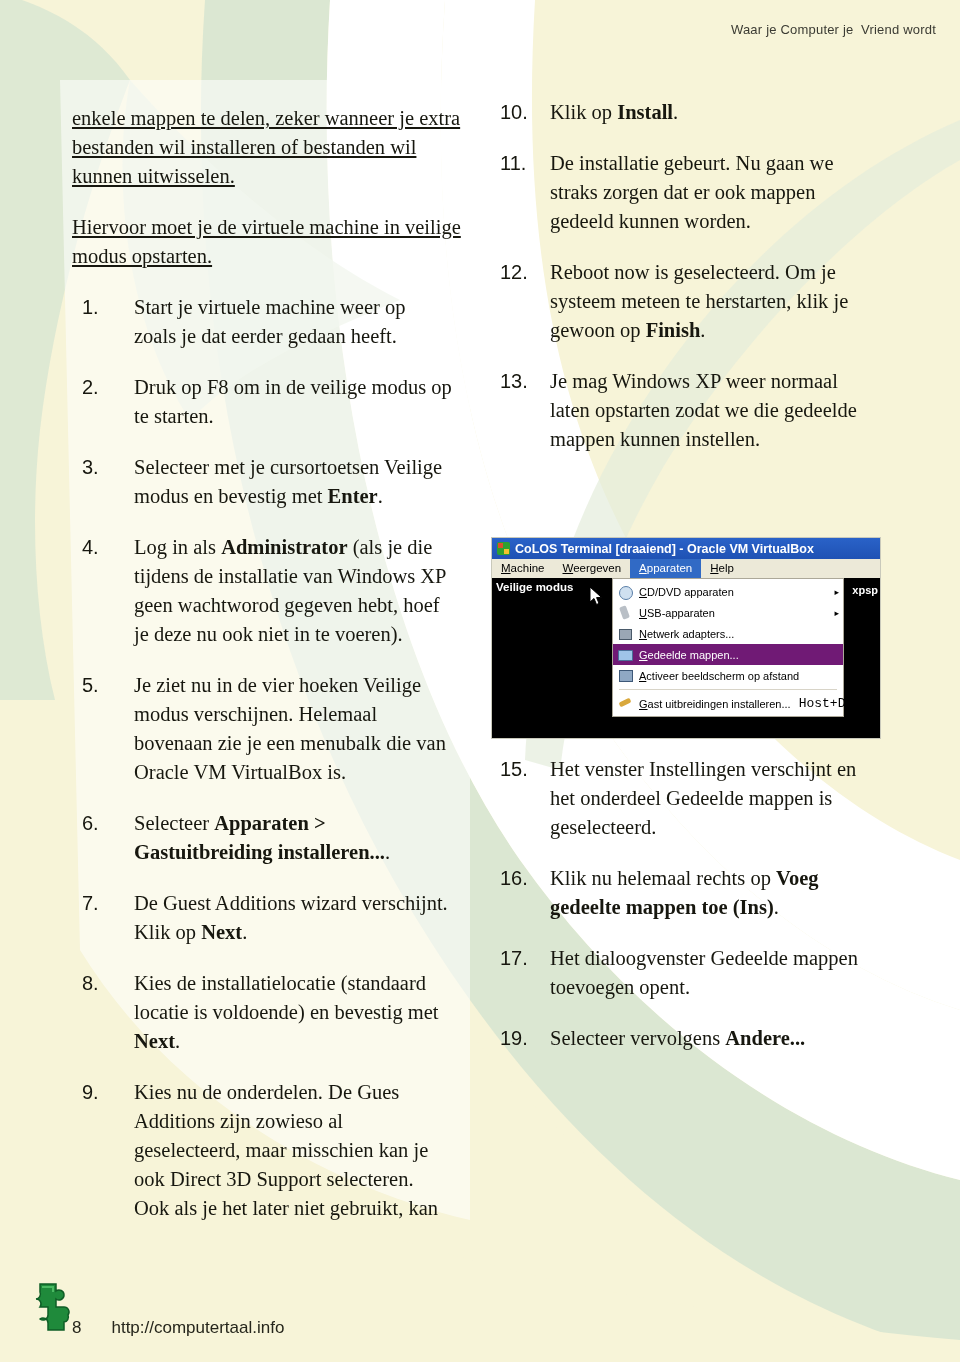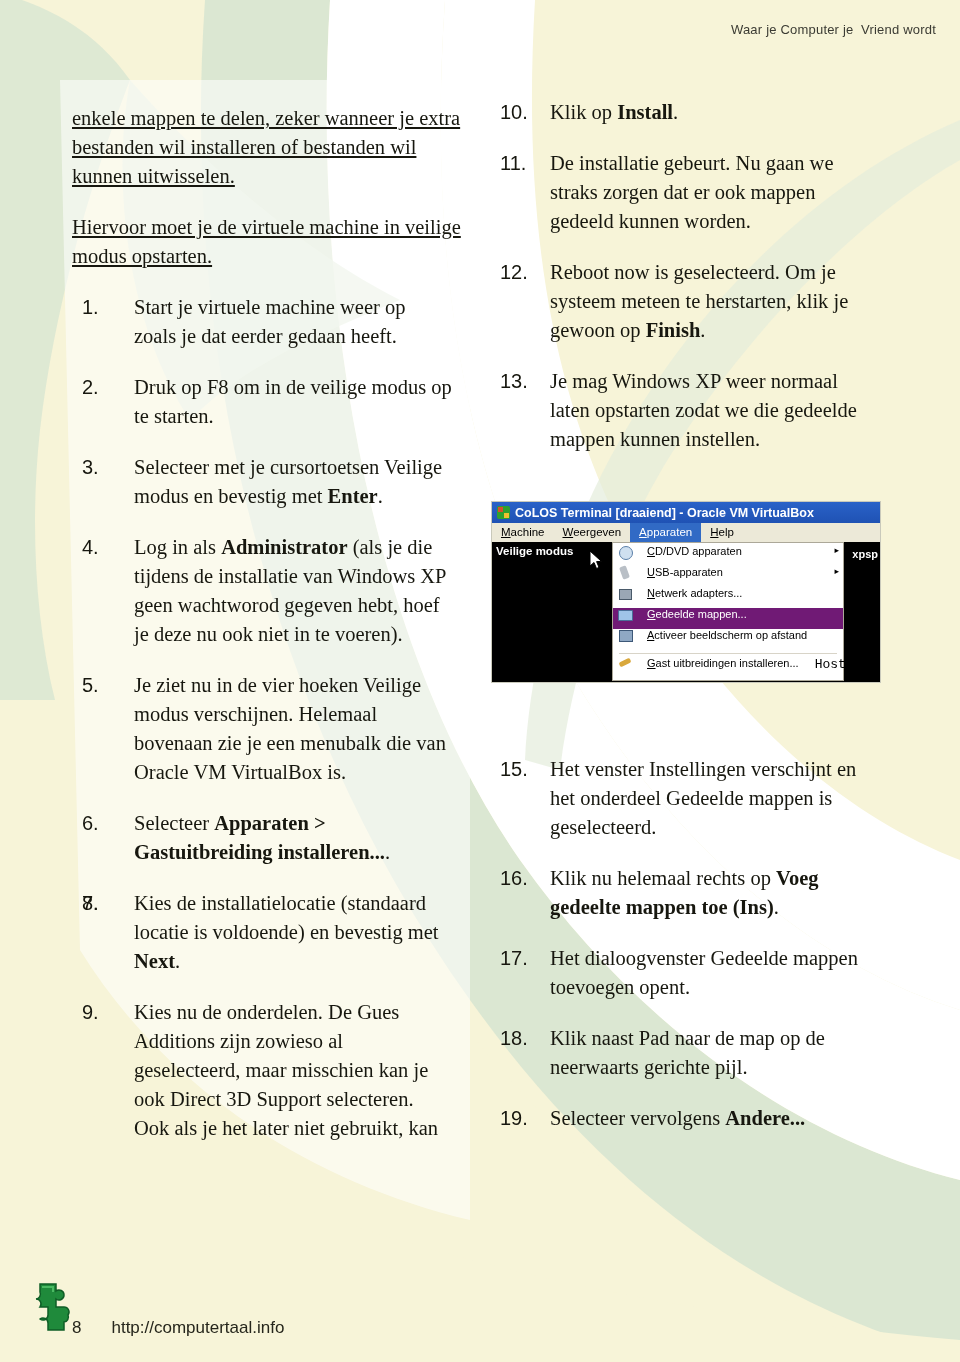--- a/index.html
+++ b/index.html
@@ -53,21 +53,21 @@
   ol.steps.wide > li { padding-left:50px; }
   ol.steps.wide > li .num { width:44px; }
 
   .steps b { font-weight:bold; }
 
   .tight { margin-bottom:20px; }
 
   
   .vbox-shot {
     position:absolute; z-index:4;
-    left:492px; top:502px; width:388px; height:180px;
+    left:492px; top:538px; width:388px; height:200px;
     background:#000; overflow:hidden;
     font-family:"Liberation Sans", sans-serif;
     box-shadow:0 0 0 1px #c9c9bb;
   }
   .vbox-title {
     height:21px; background:linear-gradient(#2a62c8,#1f52b4);
     color:#fff; font-size:12.5px; font-weight:bold;
     display:flex; align-items:center; gap:5px; padding-left:5px;
     white-space:nowrap; overflow:hidden;
   }
@@ -107,22 +107,22 @@
   }
 
   .vbox-dropdown {
     position:absolute; left:120px; top:0;
     width:232px; background:#fff;
     border:1px solid #aca899;
     padding:2px 0;
     font-size:11px; color:#000;
   }
   .dd-item {
-    display:flex; 
-    height:21px; padding:0 4px; white-space:nowrap;gap:8px;
+    display:flex; align-items:center;
+    height:21px; padding:0 4px; white-space:nowrap;
   }
   .dd-item.sel { background:#701a75; color:#fff; }
   .dd-ico {
     width:16px; height:14px; margin-right:6px; flex:none;
     position:relative;
   }
   .dd-label { flex:1; }
   .dd-label u { text-decoration:underline; }
   .dd-accel { color:#000; font-size:13px; padding-left:8px;font-family:Liberation Mono, monospace; }
   .dd-arrow { font-size:9px; padding-left:6px; }
@@ -178,21 +178,21 @@
 <div class="col col-left">
   <p class="para">enkele mappen te delen, zeker wanneer je extra bestanden wil installeren of bestanden wil kunnen uitwisselen.</p>
   <p class="para">Hiervoor moet je de virtuele machine in veilige modus opstarten.</p>
   <ol class="steps" id="left-steps">
       <li><span class="num">1.</span><span>Start je virtuele machine weer op zoals je dat eerder gedaan heeft.</span></li>
       <li><span class="num">2.</span><span>Druk op F8 om in de veilige modus op te starten.</span></li>
       <li><span class="num">3.</span><span>Selecteer met je cursortoetsen Veilige modus en bevestig met <b>Enter</b>.</span></li>
       <li><span class="num">4.</span><span>Log in als <b>Administrator</b> (als je die tijdens de installatie van Windows XP geen wachtworod gegeven hebt, hoef je deze nu ook niet in te voeren).</span></li>
       <li><span class="num">5.</span><span>Je ziet nu in de vier hoeken Veilige modus verschijnen. Helemaal bovenaan zie je een menubalk die van Oracle VM VirtualBox is.</span></li>
       <li><span class="num">6.</span><span>Selecteer <b>Apparaten &gt; Gastuitbreiding installeren...</b>.</span></li>
-      <li><span class="num">7.</span></li>
+      <li><span class="num">7.</span><span>De Guest Additions wizard verschijnt. Klik op <b>Next</b>.</span></li>
       <li><span class="num">8.</span><span>Kies de installatielocatie (standaard locatie is voldoende) en bevestig met <b>Next</b>.</span></li>
       <li><span class="num">9.</span><span>Kies nu de onderdelen. De Gues Additions zijn zowieso al geselecteerd, maar misschien kan je ook Direct 3D Support selecteren. Ook als je het later niet gebruikt, kan</span></li>
     </ol>
 </div>
 
 <div class="col col-right">
   <ol class="steps wide" id="right-steps-top">
       <li><span class="num">10.</span><span>Klik op <b>Install</b>.</span></li>
       <li><span class="num">11.</span><span>De installatie gebeurt. Nu gaan we straks zorgen dat er ook mappen gedeeld kunnen worden.</span></li>
       <li><span class="num">12.</span><span>Reboot now is geselecteerd. Om je systeem meteen te herstarten, klik je gewoon op <b>Finish</b>.</span></li>
@@ -250,21 +250,20 @@
       </svg>
     </div>
   </div>
 </div>
 
 <div class="col" style="left:490px; top:745px; width:400px;">
   <ol class="steps wide" id="right-steps-bottom">
       <li><span class="num">15.</span><span>Het venster Instellingen verschijnt en het onderdeel Gedeelde mappen is geselecteerd.</span></li>
       <li><span class="num">16.</span><span>Klik nu helemaal rechts op <b>Voeg gedeelte mappen toe (Ins)</b>.</span></li>
       <li><span class="num">17.</span><span>Het dialoogvenster Gedeelde mappen toevoegen opent.</span></li>
-      <li><span class="num">18.</span><span>Klik naast Pad naar de map op de neerwaarts gerichte pijl.</span></li>
       <li><span class="num">19.</span><span>Selecteer vervolgens <b>Andere...</b></span></li>
     </ol>
 </div>
 
 <div class="puzzle">
   <svg width="62" height="62" viewBox="0 0 62 62">
     <g>
       <path d="M22 6 l16 0 l0 7 a5 5 0 0 1 8 4 a5 5 0 0 1 -8 4 l0 8 l8 0 a5 5 0 0 1 4 8 a5 5 0 0 1 -4 7 l0 8 l-16 0 l0-7 a5 5 0 0 0 -8-4 a5 5 0 0 0 8-4 l0-8 l-8 0 a5 5 0 0 0 -4-8 a5 5 0 0 0 4-7 z" fill="#1f8a3b" stroke="#0f5e26" stroke-width="1.5"></path>
       <path d="M24 9 l11 0 l0 5" fill="none" stroke="#56c46e" stroke-width="2" opacity="0.8"></path>
     </g>

